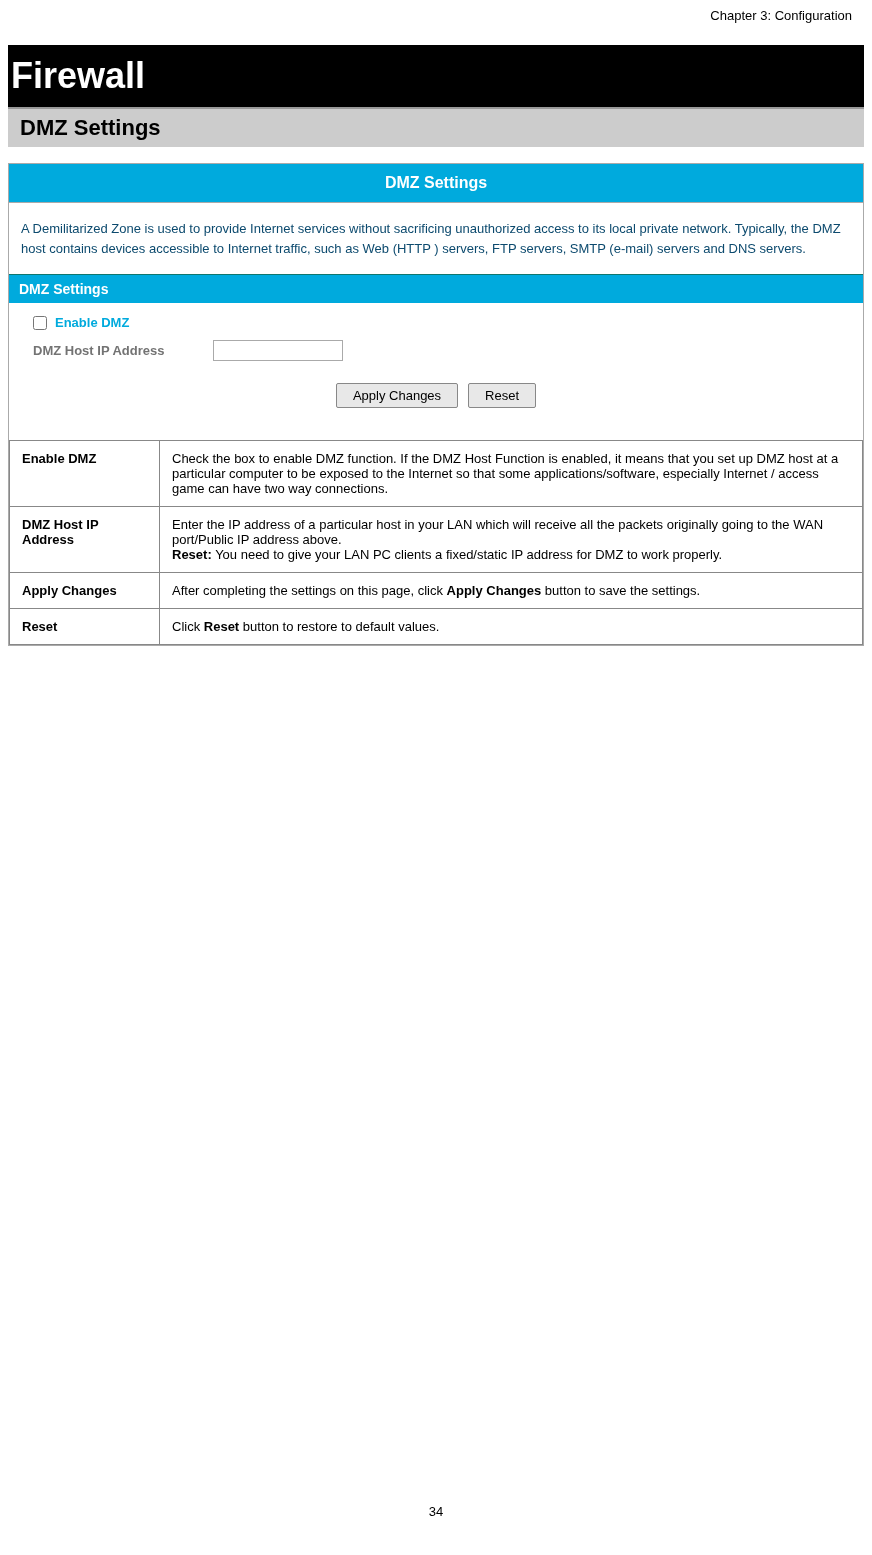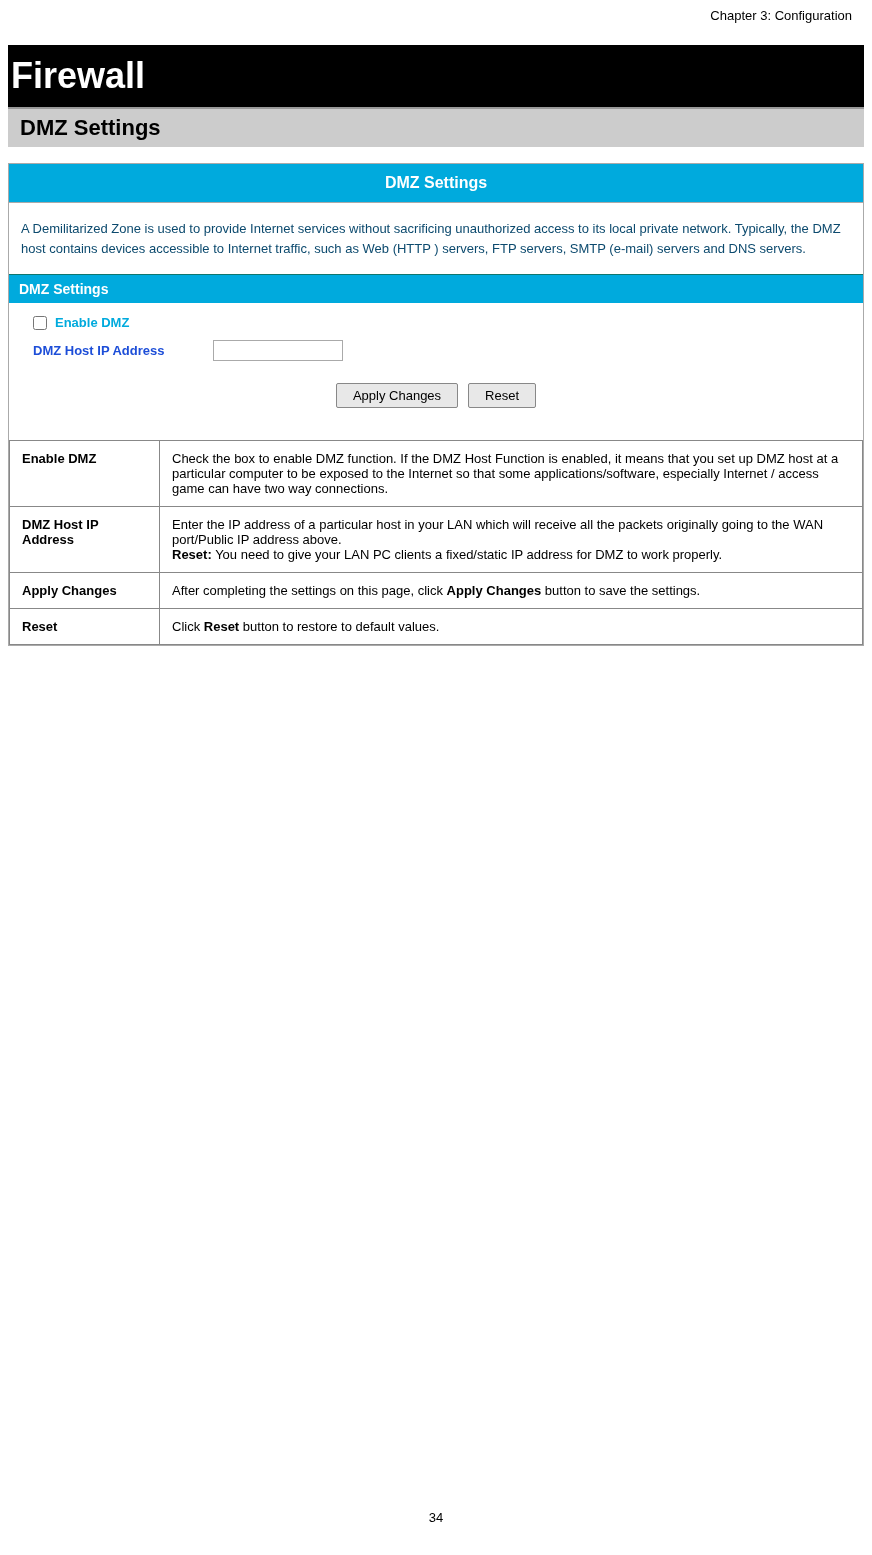--- a/index.html
+++ b/index.html
@@ -85,21 +85,21 @@
       width: 14px;
       height: 14px;
     }
     .dmz-host-row {
       display: flex;
       align-items: center;
       margin-bottom: 16px;
       padding-left: 4px;
     }
     .dmz-host-label {
-      color: #1d4ed8;
+      color: #737373;
       font-weight: bold;
       font-size: 13px;
       min-width: 180px;
     }
     .dmz-host-input {
       border: 1px solid #aaa;
       padding: 2px 6px;
       width: 130px;
       font-size: 13px;
     }
@@ -138,21 +138,21 @@
     }
     .bold-inline {
       font-weight: bold;
     }
     .page-footer {
       text-align: center;
       padding: 20px;
       font-size: 13px;
       color: #000;
       position: absolute;
-      bottom: 10px;
+      bottom: 16px;
       width: 100%;
     }
   </style>
 </head>
 <body>
 
 <div class="chapter-header">
   <span>Chapter 3: Configuration</span>
 </div>
 

